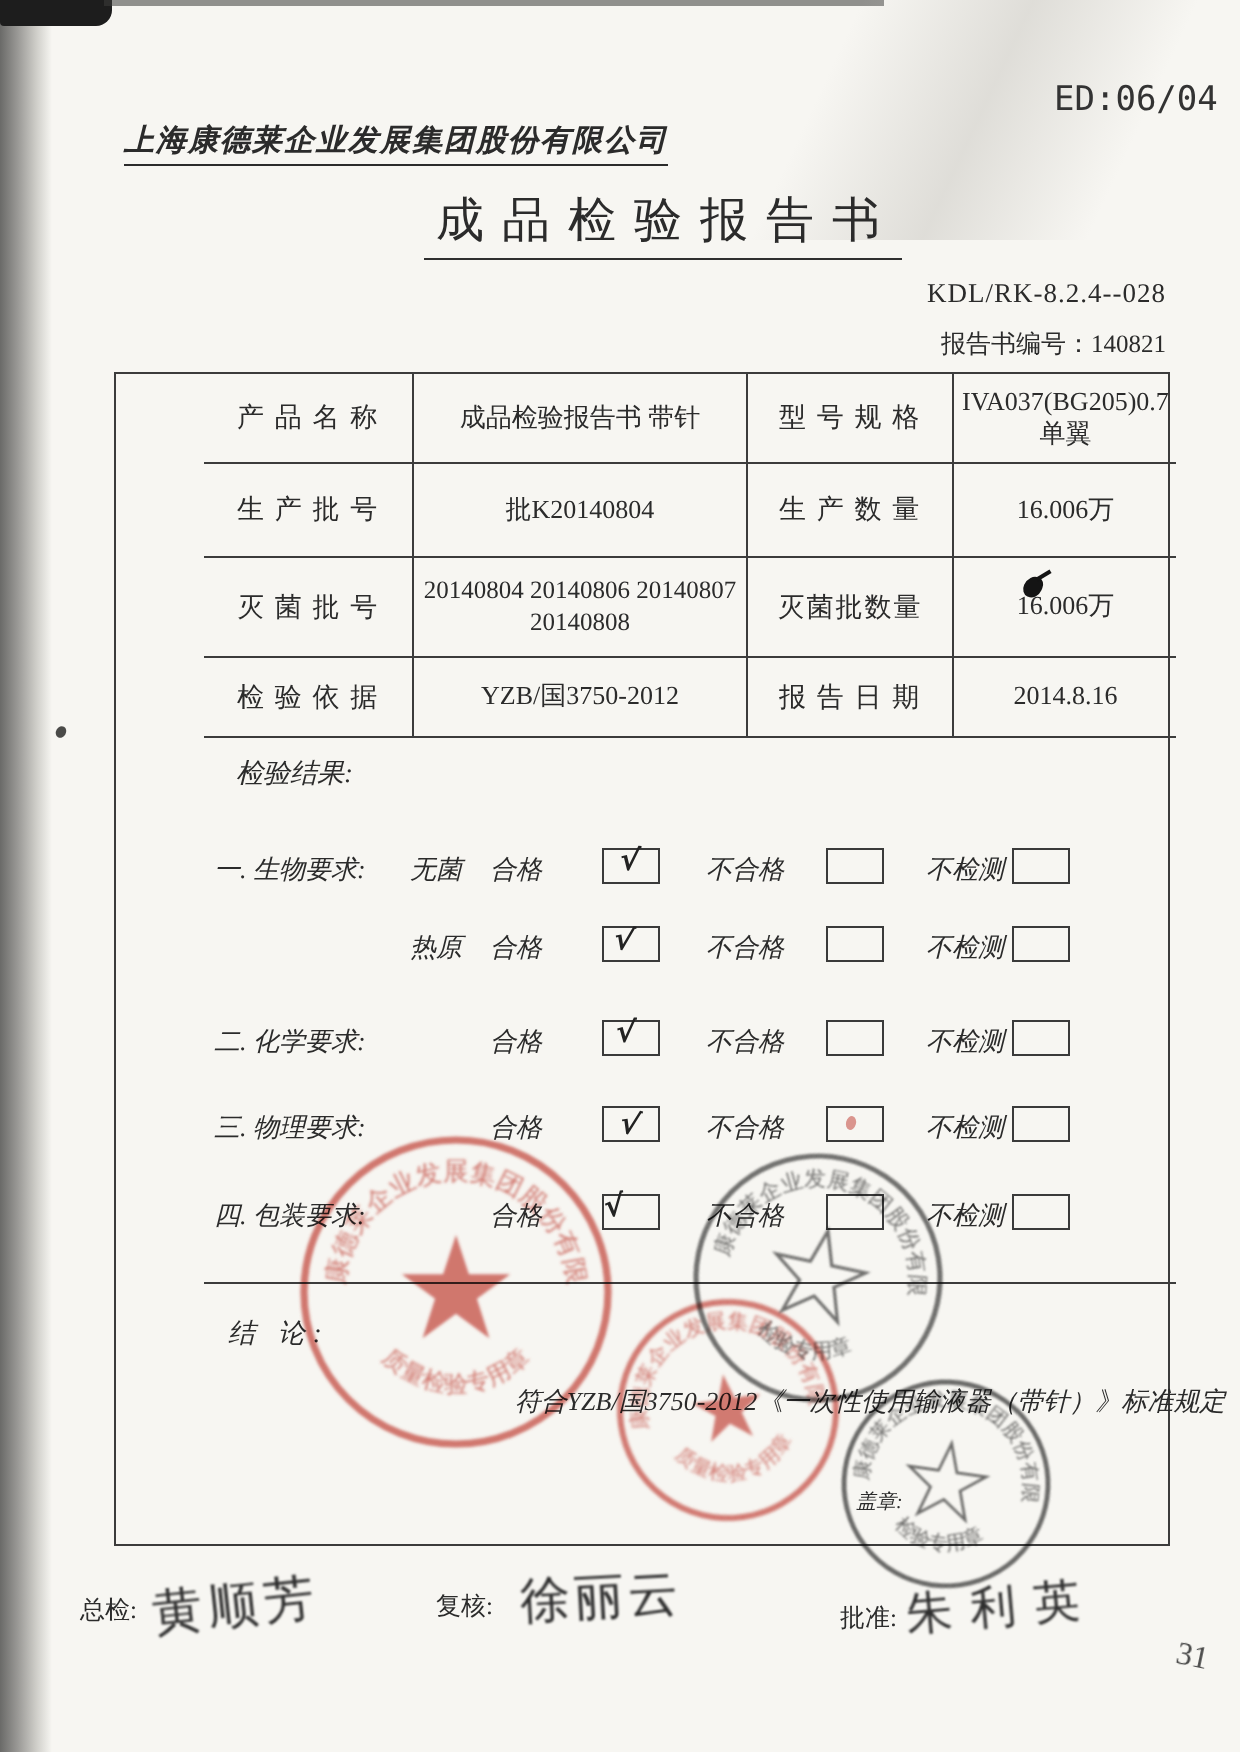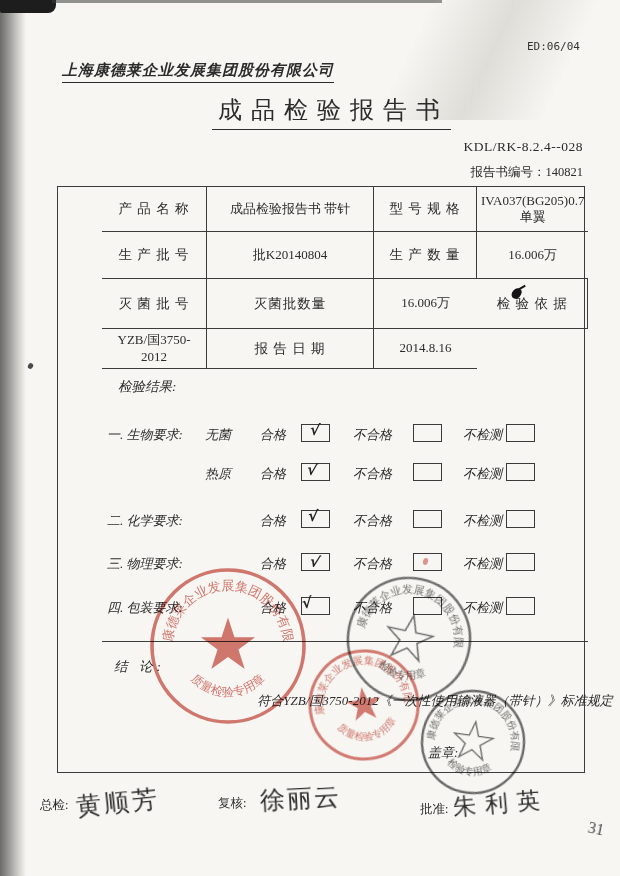--- a/index.html
+++ b/index.html
@@ -12,21 +12,21 @@
   .abs{position:absolute;}
   
   .scan-left{left:0;top:0;width:26px;height:876px;
     background:linear-gradient(90deg,#6a6a68 0%,#9b9a97 35%,#cfcec9 70%,rgba(247,246,242,0) 100%);}
   .scan-topleft{left:0;top:0;width:56px;height:13px;background:#1d1d1d;border-radius:0 0 8px 2px;}
   .scan-topline{left:52px;top:0;width:390px;height:3px;background:rgba(60,60,58,0.55);}
   .scan-fold{left:370px;top:0;width:250px;height:120px;
     background:linear-gradient(115deg,rgba(208,206,200,0) 20%,rgba(203,201,195,0.55) 48%,rgba(247,246,242,0) 75%);}
   .scan-speck{left:28px;top:363px;width:5px;height:6px;background:#4a4a48;border-radius:50%;transform:rotate(30deg);}
   
-  .doc-code{left:527px;top:40px;font-family:"DejaVu Sans Mono","Liberation Mono",monospace;font-size:11px;color:#333;}
+  .doc-code{left:527px;top:40px;font-family:"DejaVu Sans Mono","Liberation Mono",monospace;font-size:17px;color:#333;}
   .company{left:62px;top:61px;font-size:15px;font-weight:bold;font-style:italic;
     border-bottom:1.5px solid #2b2b2b;padding-bottom:2px;letter-spacing:1px;}
   .title{left:212px;top:94px;font-size:24px;letter-spacing:9px;padding:0 2px 3px 6px;
     border-bottom:1.6px solid #2f2f2f;}
   .form-code{left:437px;top:139px;width:146px;text-align:right;font-size:13.5px;letter-spacing:.5px;}
   .report-no{left:403px;top:164px;width:180px;text-align:right;font-size:12.5px;}
   
   .tbl{left:57px;top:186px;width:528px;height:587px;
     border:1.8px solid #3c3c3c;box-sizing:border-box;
     display:grid;grid-template-columns:105px 167px 103px 1fr;
@@ -39,40 +39,40 @@
   .lbl{font-size:13.5px;letter-spacing:1px;}
   .val{font-size:13px;line-height:1.25;}
   .wide{grid-column:1 / -1;position:relative;border-right:none;display:block;padding:0;font-style:italic;}
   .wide.lastrow{border-bottom:none;}
   
   .res-head{position:absolute;left:16px;top:9px;font-size:13.5px;}
   .res-row{position:absolute;left:0;width:100%;height:22px;font-size:13px;}
   .res-row span{position:absolute;white-space:nowrap;}
   .cat{left:5px;}
   .sub{left:103px;}
-  .lpass{left:158px;}
+  .lpass{left:143px;}
   .lfail{left:251px;}
   .lskip{left:361px;}
   .box{position:absolute;width:27px;height:16px;border:1.7px solid #3a3a3a;top:-2px;}
   .bpass{left:199px;}
   .bfail{left:311px;}
   .bskip{left:404px;}
   .check{position:absolute;font-size:15px;font-weight:bold;color:#222;
     font-family:"DejaVu Sans","Liberation Sans",sans-serif;}
   .ck0{left:8px;top:-4px;transform:rotate(6deg);}
   .ck1{left:5px;top:-3px;transform:rotate(10deg);}
   .ck2{left:6px;top:-4px;transform:rotate(4deg);}
   .ck3{left:8px;top:-1px;transform:rotate(12deg);}
   .ck4{left:0px;top:-4px;transform:rotate(-4deg);}
   .red-speck{position:absolute;left:321px;top:189px;width:5px;height:7px;
     background:rgba(195,70,60,.55);border-radius:50%;transform:rotate(15deg);}
   
   .conc-label{position:absolute;left:12px;top:16px;font-size:13.5px;letter-spacing:4px;}
   .conc-text{position:absolute;left:118px;top:50px;width:430px;font-size:13px;}
-  .seal-label{position:absolute;left:326px;top:102px;font-size:13px;}
+  .seal-label{position:absolute;left:326px;top:102px;font-size:10px;}
   
   .sig-label{font-size:12.5px;}
   .sig{font-size:25px;color:#2d2d2d;filter:blur(0.4px);white-space:nowrap;}
   .pagemark{font-size:16px;color:#4a4a4a;transform:rotate(12deg);filter:blur(0.3px);}
   
   .stamp{position:absolute;mix-blend-mode:multiply;}
   .stamp text{font-family:"Liberation Serif","DejaVu Serif",serif;}
   
   .blot{left:512px;top:288px;width:9px;height:11px;background:#141414;
     border-radius:60% 40% 55% 45%;transform:rotate(24deg);}
@@ -102,20 +102,21 @@
   <div class="cell val">成品检验报告书 带针</div>
   <div class="cell lbl">型 号 规 格</div>
   <div class="cell val lastcol">IVA037(BG205)0.7单翼</div>
 
   <div class="cell lbl">生 产 批 号</div>
   <div class="cell val">批K20140804</div>
   <div class="cell lbl">生 产 数 量</div>
   <div class="cell val lastcol">16.006万</div>
 
   <div class="cell lbl">灭 菌 批 号</div>
+  <div class="cell val" style="font-size:12.5px">20140804 20140806 20140807 20140808</div>
   <div class="cell lbl">灭菌批数量</div>
   <div class="cell val lastcol">16.006万</div>
 
   <div class="cell lbl">检 验 依 据</div>
   <div class="cell val">YZB/国3750-2012</div>
   <div class="cell lbl">报 告 日 期</div>
   <div class="cell val lastcol">2014.8.16</div>
 
   <div class="cell wide">
     <div class="res-head">检验结果:</div>

